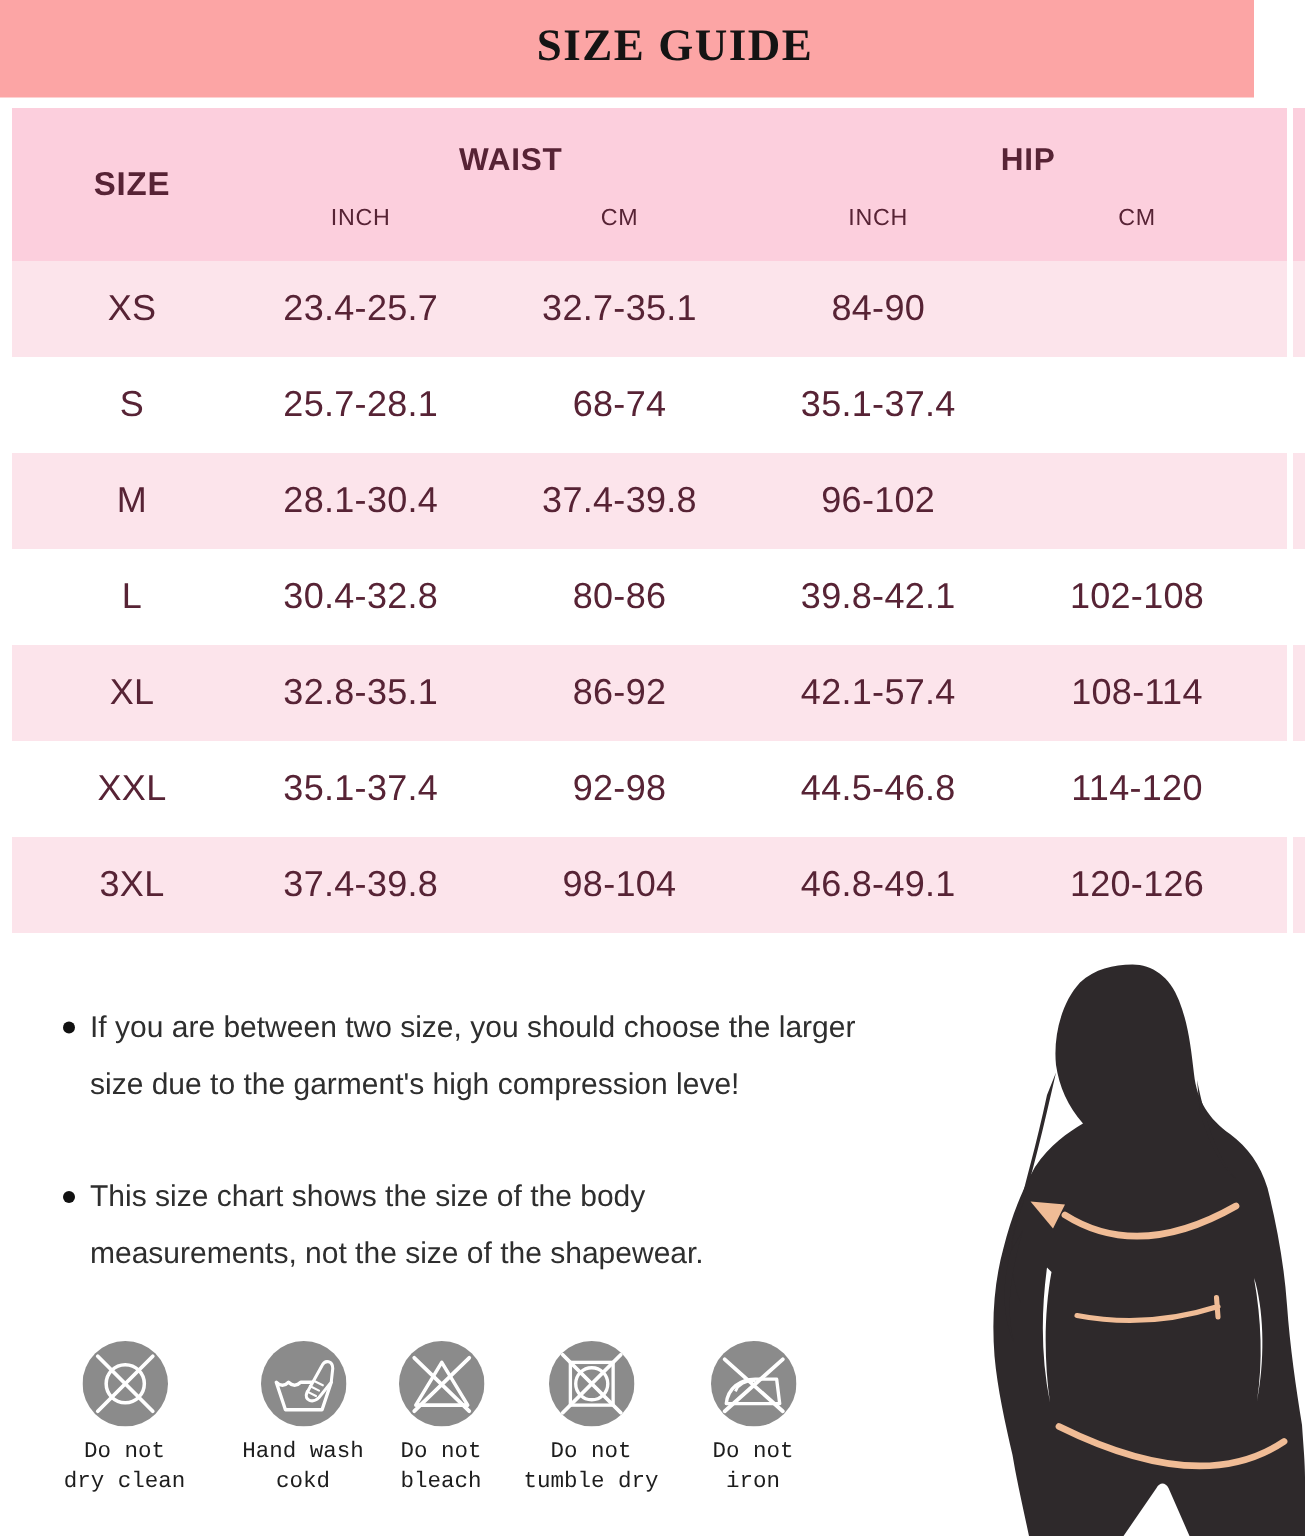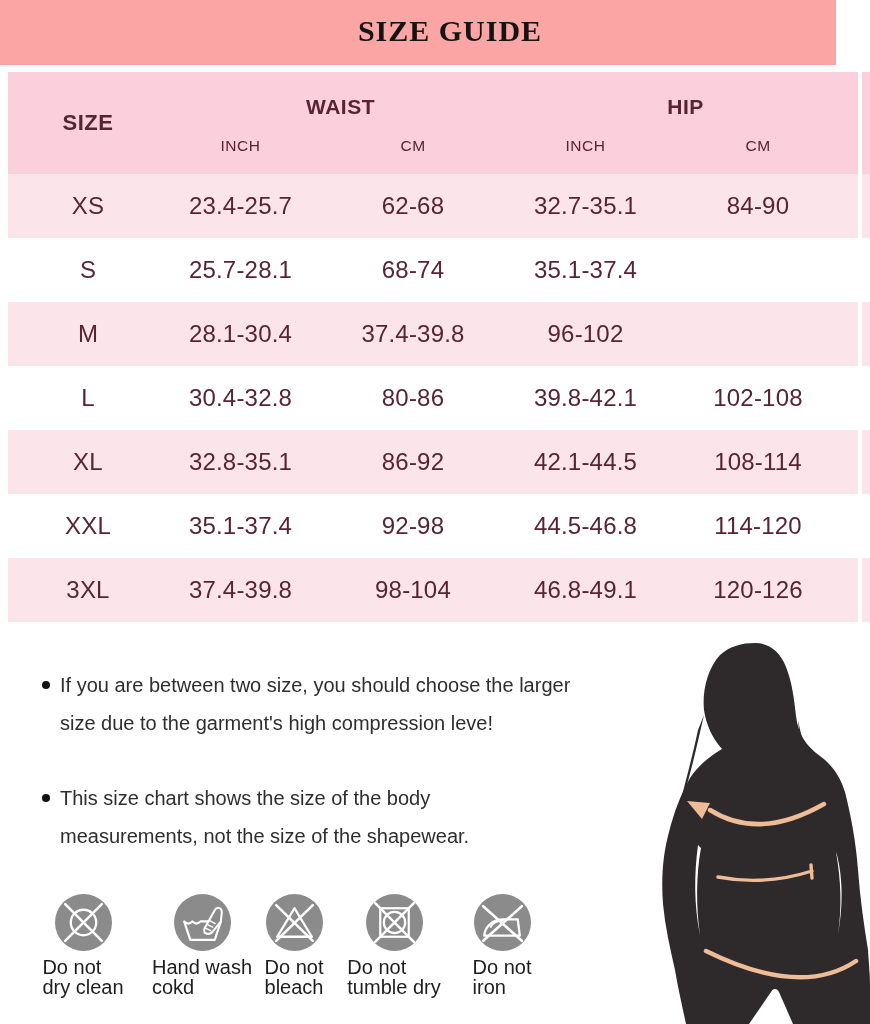--- a/index.html
+++ b/index.html
@@ -31,21 +31,21 @@
   
   .notes{position:absolute;left:36px;top:666px;width:584px;color:#2e2e2e;}
   .note{position:relative;padding-left:24px;font-size:20px;line-height:38px;}
   .note + .note{margin-top:37px;}
   .note::before{content:"";position:absolute;left:6px;top:15px;width:8px;height:8px;
         border-radius:50%;background:#111;}
   
   .care{position:absolute;left:0;top:894px;width:600px;height:120px;}
   .care-item{position:absolute;top:0;width:112px;display:flex;flex-direction:column;align-items:center;}
   .care-item .glyph{width:57px;height:57px;}
-  .care-label{margin-top:7px;text-align:left;font-size:20px;line-height:19.5px;color:#1d1d1d;}
+  .care-label{margin-top:7px;text-align:center;font-size:15px;line-height:19.5px;color:#1d1d1d;font-family:Liberation Mono, monospace;}
   
   .figure{position:absolute;left:630px;top:620px;width:240px;height:404px;}
   
   .sliver{position:absolute;top:0;width:8px;left:862px;}
   .sliver .seg{position:absolute;left:0;width:8px;}
 </style>
 </head>
 <body>
 
 <div class="page">
@@ -61,21 +61,20 @@
       <div class="hcell h-group h-hip">HIP</div>
       <div class="hcell h-sub h-winch">INCH</div>
       <div class="hcell h-sub h-wcm">CM</div>
       <div class="hcell h-sub h-hinch">INCH</div>
       <div class="hcell h-sub h-hcm">CM</div>
     </div>
 
     <div class="trow pink">
       <span>XS</span>
       <span>23.4-25.7</span>
-      <span>62-68</span>
       <span>32.7-35.1</span>
       <span>84-90</span>
     </div>
     <div class="trow white">
       <span>S</span>
       <span>25.7-28.1</span>
       <span>68-74</span>
       <span>35.1-37.4</span>
     </div>
     <div class="trow pink">
@@ -88,21 +87,21 @@
       <span>L</span>
       <span>30.4-32.8</span>
       <span>80-86</span>
       <span>39.8-42.1</span>
       <span>102-108</span>
     </div>
     <div class="trow pink">
       <span>XL</span>
       <span>32.8-35.1</span>
       <span>86-92</span>
-      <span>42.1-44.5</span>
+      <span>42.1-57.4</span>
       <span>108-114</span>
     </div>
     <div class="trow white">
       <span>XXL</span>
       <span>35.1-37.4</span>
       <span>92-98</span>
       <span>44.5-46.8</span>
       <span>114-120</span>
     </div>
     <div class="trow pink">

